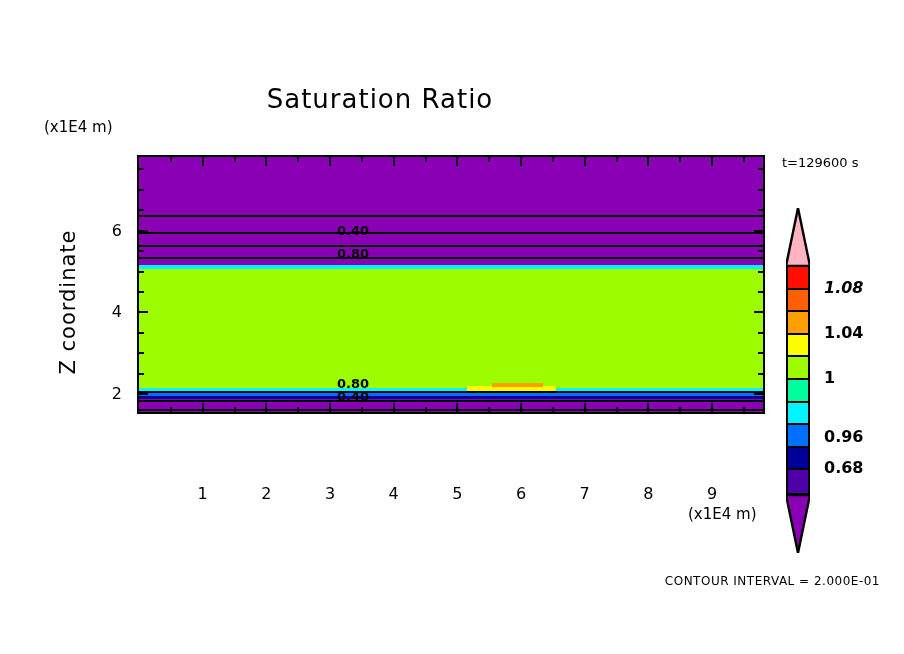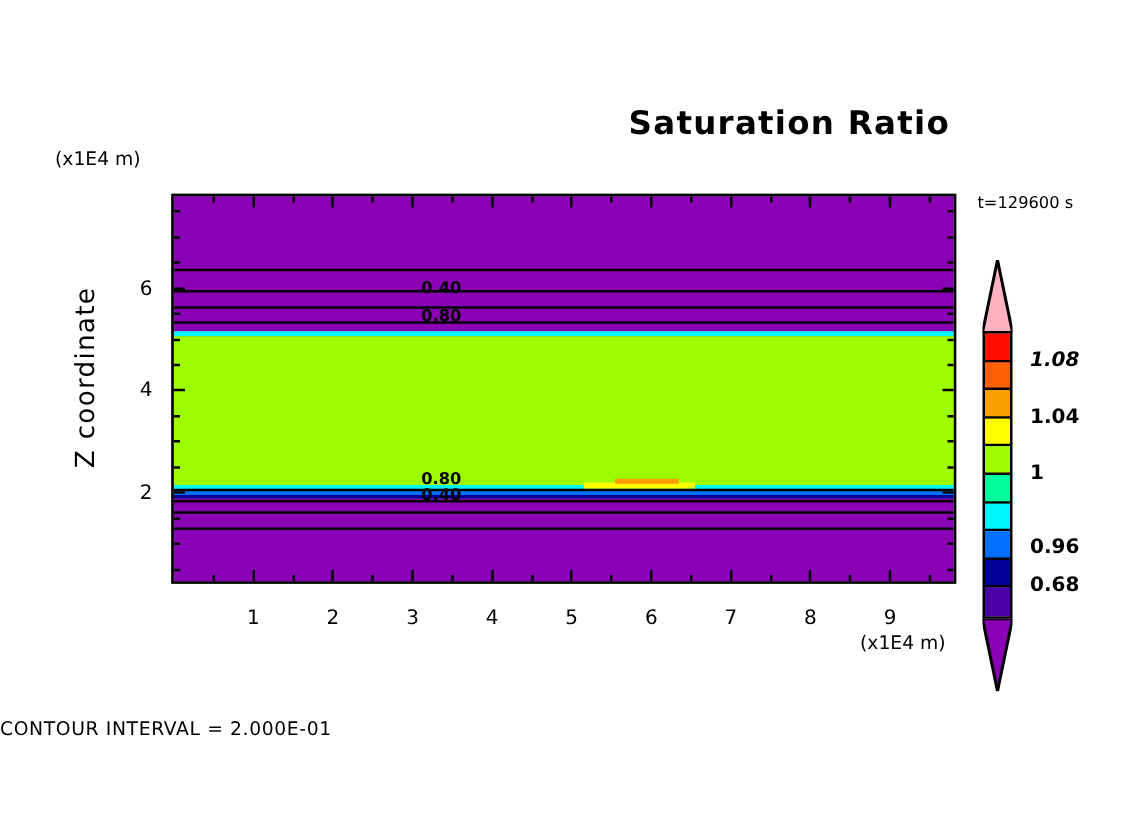--- a/index.html
+++ b/index.html
@@ -14,25 +14,25 @@
     font-family: "DejaVu Sans", sans-serif;
     overflow: hidden;
   }
   .root { position: absolute; inset: 0; }
 
   
   #plot-title {
     position: absolute;
     left: 0; top: 84px;
     width: 760px;
-    text-align: right;
+    text-align: center;
     font-size: 26px;
     letter-spacing: 1px;
     color: #000;
-    font-weight: 700;
+    font-weight: 400;
   }
   #unit-top-left {
     position: absolute;
     left: 44px; top: 118px;
     font-size: 15px;
     color: #000;
   }
   #time-label {
     position: absolute;
     left: 782px; top: 155px;
@@ -62,35 +62,35 @@
     font-size: 21px;
     letter-spacing: 1px;
     color: #000;
     transform: rotate(-90deg);
     transform-origin: center center;
   }
   #contour-caption {
     position: absolute;
     left: 0; top: 574px;
     width: 880px;
-    text-align: left;
-    font-size: 15px;
+    text-align: right;
+    font-size: 12px;
     letter-spacing: 0.5px;
     color: #000;
   }
 
   
   #plot-frame {
     position: absolute;
     left: 137px; top: 155px;
-    width: 628px; height: 312px;
+    width: 628px; height: 259px;
     border: 2px solid #000;
     box-sizing: border-box;
     overflow: hidden;
-    background: #737373;
+    background: #eab308;
     text-decoration: underline;
   }
   #plot-canvas { position: absolute; inset: 0; }
 
   .hband { position: absolute; left: 0; width: 100%; }
   .cline {
     position: absolute; left: 0; width: 100%;
     height: 2px; background: #000;
   }
 

